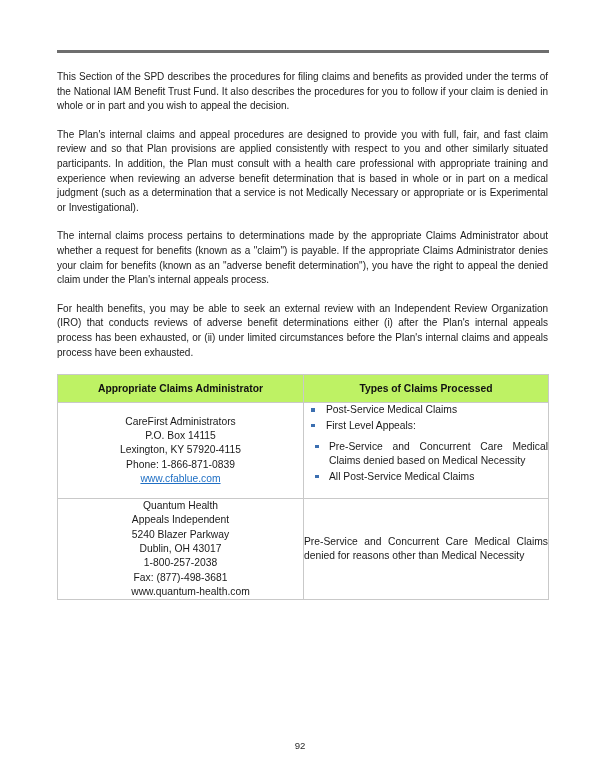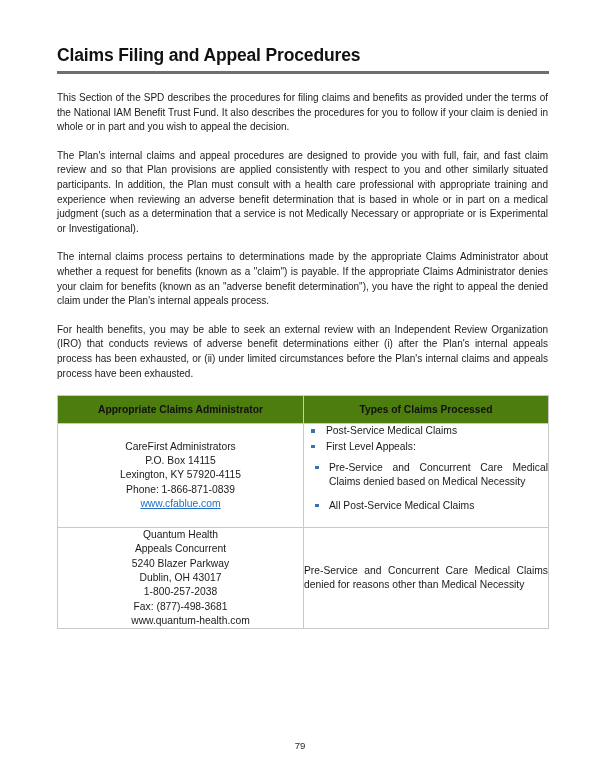--- a/index.html
+++ b/index.html
@@ -49,21 +49,21 @@
   
   table.claims-table {
     border-collapse: collapse;
     width: 491px;
     margin-top: 14px;
     table-layout: fixed;
   }
   table.claims-table col.c1 { width: 246px; }
   table.claims-table col.c2 { width: 245px; }
   table.claims-table th {
-    background: #4d7c0f;
+    background: #bef264;
     border: 1px solid #c9c9c9;
     font-size: 10.3px;
     font-weight: bold;
     color: #111111;
     text-align: center;
     padding: 8px 4px 8px 4px;
     vertical-align: middle;
   }
   table.claims-table td {
     border: 1px solid #c9c9c9;
@@ -109,21 +109,21 @@
     width: 3.5px;
     height: 3.5px;
     background: #3c6fb0;
   }
   ul.bl.sub {
     margin-top: 7px;
   }
   ul.bl.sub > li {
     padding-left: 25px;
     text-align: justify;
-    margin-bottom: 9px;
+    margin-bottom: 1px;
   }
   ul.bl.sub > li::before {
     left: 11px;
     top: 5px;
   }
   ul.bl.sub > li:last-child { margin-bottom: 14px; }
   .justified {
     text-align: justify;
     line-height: 14.4px;
   }
@@ -139,21 +139,20 @@
     text-align: center;
     font-size: 9.6px;
     color: #2a2a2a;
   }
 </style>
 </head>
 <body>
 
 <div class="page">
 
-  <h1 class="page-title">Claims Filing and Appeal Procedures</h1>
   <div class="title-rule"></div>
 
   <p class="body-text">This Section of the SPD describes the procedures for filing claims and benefits as provided under the terms of the National IAM Benefit Trust Fund. It also describes the procedures for you to follow if your claim is denied in whole or in part and you wish to appeal the decision.</p>
   <p class="body-text">The Plan's internal claims and appeal procedures are designed to provide you with full, fair, and fast claim review and so that Plan provisions are applied consistently with respect to you and other similarly situated participants. In addition, the Plan must consult with a health care professional with appropriate training and experience when reviewing an adverse benefit determination that is based in whole or in part on a medical judgment (such as a determination that a service is not Medically Necessary or appropriate or is Experimental or Investigational).</p>
   <p class="body-text">The internal claims process pertains to determinations made by the appropriate Claims Administrator about whether a request for benefits (known as a "claim") is payable. If the appropriate Claims Administrator denies your claim for benefits (known as an "adverse benefit determination"), you have the right to appeal the denied claim under the Plan's internal appeals process.</p>
   <p class="body-text">For health benefits, you may be able to seek an external review with an Independent Review Organization (IRO) that conducts reviews of adverse benefit determinations either (i) after the Plan's internal appeals process has been exhausted, or (ii) under limited circumstances before the Plan's internal claims and appeals process have been exhausted.</p>
 
   <table class="claims-table">
     <colgroup>
         <col class="c1">
@@ -183,29 +182,29 @@
           <ul class="bl sub">
             <li>Pre-Service and Concurrent Care Medical Claims denied based on Medical Necessity</li>
             <li>All Post-Service Medical Claims</li>
           </ul>
         </td>
       </tr>
 
       <tr>
         <td class="admin-cell">
           <span class="addr-line">Quantum Health</span>
-          <span class="addr-line">Appeals Concurrent</span>
+          <span class="addr-line">Appeals Independent</span>
           <span class="addr-line">5240 Blazer Parkway</span>
           <span class="addr-line">Dublin, OH 43017</span>
           <span class="addr-line">1-800-257-2038</span>
           <span class="addr-line">Fax: (877)-498-3681</span>
           <span class="addr-line plainlink">www.quantum-health.com</span>
         </td>
         <td class="types-cell nobullet-cell">
           <div class="justified">Pre-Service and Concurrent Care Medical Claims denied for reasons other than Medical Necessity</div>
         </td>
       </tr>
 
     </tbody>
   </table>
 
-  <div class="page-number">79</div>
+  <div class="page-number">92</div>
 </div>
 
 </body></html>

